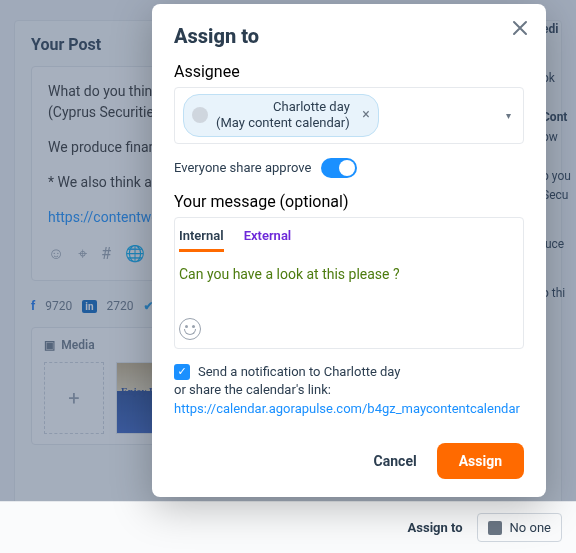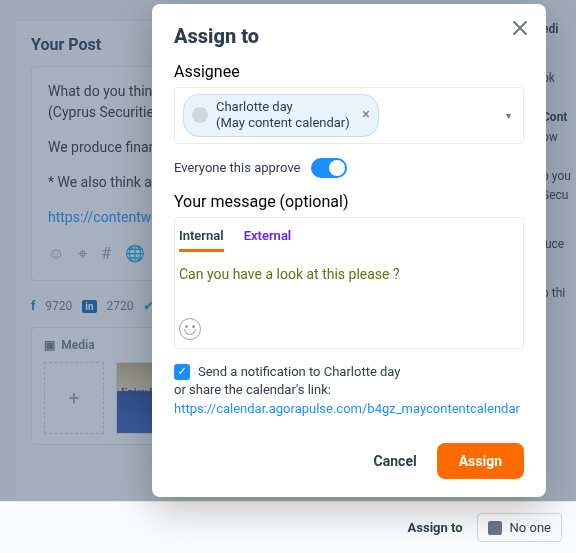--- a/index.html
+++ b/index.html
@@ -31,21 +31,21 @@
   
   .right-hints { position:absolute; right:0; top:20px; width:34px; height:460px; overflow:hidden; font-size:12px; color:#2c3e50; line-height:1.6; z-index:1;}
   
   .modal { position:absolute; top:4px; left:152px; width:394px; background:#fff; border-radius:8px; box-shadow:0 10px 40px rgba(0,0,0,0.25); padding:20px 22px 18px 22px; z-index:10; }
   .modal h2 { font-size:20px; font-weight:800; color:#2c3e50; }
   .close-x { position:absolute; top:14px; right:16px; width:20px; height:20px; color:#6b7785; cursor:pointer; }
   .field-label { font-size:16px; color:#000000; margin-top:14px; margin-bottom:6px; }
   .assignee-box { border:1px solid #e6e9ed; border-radius:4px; padding:6px 8px; display:flex; align-items:center; justify-content:space-between; }
   .chip { background:#e8f3fb; border:1px solid #bfe0f5; border-radius:16px; padding:4px 28px 4px 8px; position:relative; display:flex; align-items:center; gap:8px; font-size:13px; color:#2c3e50; line-height:1.25; }
   .chip .avatar { width:16px; height:16px; border-radius:50%; background:#cfd6de; flex-shrink:0; }
-  .chip .lines { display:flex; flex-direction:column; }
+  .chip .lines { display:flex; flex-direction:column;text-align:right; }
   .chip .remove { position:absolute; right:8px; top:50%; transform:translateY(-50%); font-size:14px; color:#6b7785; cursor:pointer; }
   .caret { color:#6b7785; font-size:10px; padding:0 4px; }
   .approve-row { margin-top:14px; display:flex; align-items:center; gap:10px; font-size:13px; color:#2c3e50; }
   .toggle { width:36px; height:20px; border-radius:10px; background:#1a90ff; position:relative; }
   .toggle::after { content:""; position:absolute; right:2px; top:2px; width:16px; height:16px; border-radius:50%; background:#fff; }
   .msg-box { margin-top:6px; border:1px solid #e6e9ed; border-radius:4px; padding:10px 12px 8px 4px; }
   .tabs { display:flex; gap:20px; font-size:13px; margin-bottom:14px; }
   .tab { color:#6d28d9; font-weight:600; padding-bottom:6px; cursor:pointer; }
   .tab.active { color:#2c3e50; border-bottom:3px solid #ff6a00; }
   .placeholder-text { font-size:14px; color:#4d7c0f; min-height:38px; }
@@ -135,21 +135,21 @@
       <span class="lines">
         <span>Charlotte day</span>
         <span>(May content calendar)</span>
       </span>
       <span class="remove">×</span>
     </div>
     <span class="caret">▾</span>
   </div>
 
   <div class="approve-row">
-    <span>Everyone this approve</span>
+    <span>Everyone share approve</span>
     <span class="toggle"></span>
   </div>
 
   <div class="field-label">Your message (optional)</div>
   <div class="msg-box">
     <div class="tabs">
       <div class="tab active">Internal</div>
       <div class="tab">External</div>
     </div>
     <div class="placeholder-text">Can you have a look at this please ?</div>

